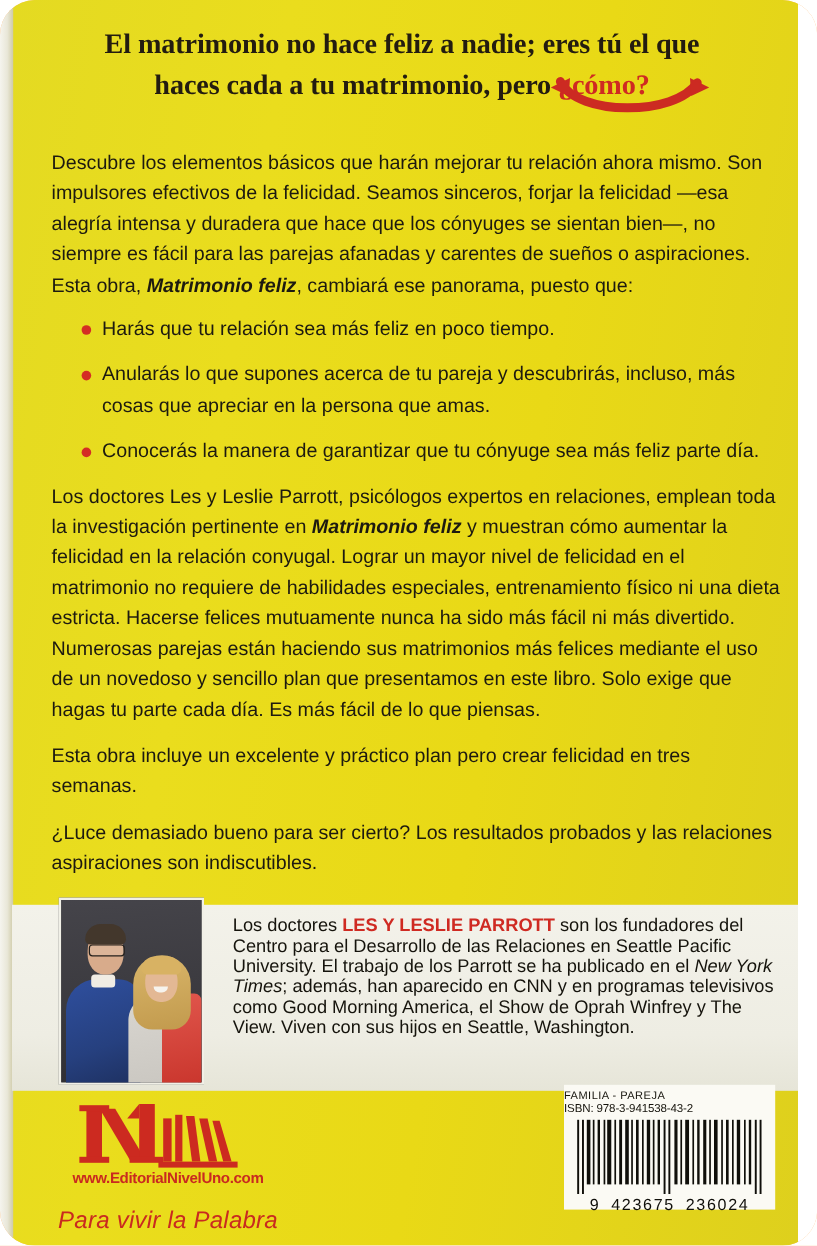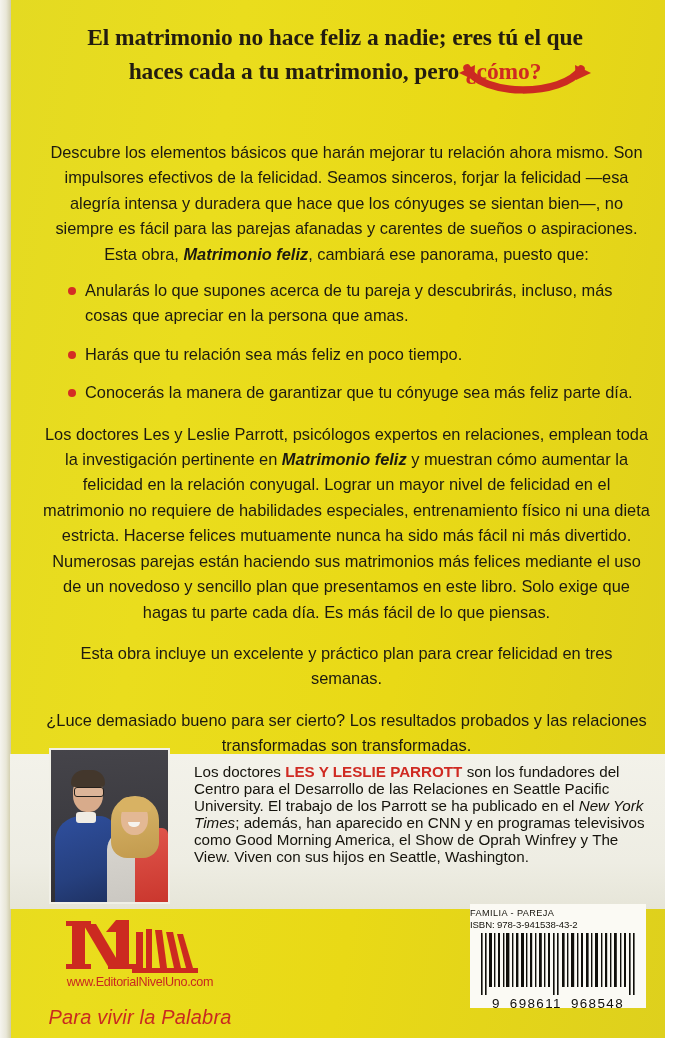--- a/index.html
+++ b/index.html
@@ -9,20 +9,21 @@
   }
   body {
     font-family: "Liberation Sans", sans-serif;
   }
   #cover {
     position: relative;
     width: 681px;
     height: 1038px;
     background: #fdba74;
     overflow: hidden;
+    border-radius: 29px;
   }
   
   .yellow-field {
     position: absolute;
     left: 10px;
     top: 0;
     width: 655px;
     height: 1038px;
     background: linear-gradient(100deg, #e4da22 0%, #eadd1d 28%, #e9d916 60%, #ded01d 100%);
   }
@@ -69,22 +70,21 @@
   .body-copy {
     position: absolute;
     left: 43px;
     top: 124px;
     width: 607px;
     color: #1d1a10;
     font-size: 16.4px;
     line-height: 25.4px;
   }
   .body-copy p {
-    margin: 16px 0 13px 0;
-    text-align: center;
+    margin: 0 0 13px 0;
   }
   .body-copy p.tight {
     margin-bottom: 11px;
   }
   .body-copy em.work {
     font-style: italic;
     font-weight: bold;
   }
   ul.benefits {
     list-style: none;
@@ -273,21 +273,21 @@
     left: 40px;
     top: 916px;
     width: 200px;
     text-align: center;
   }
   .logo-mark { display: block; margin: 0 auto; }
   .pub-url {
     margin-top: 1px;
     color: #c92a20;
     font-size: 12.6px;
-    font-weight: normal;
+    font-weight: bold;
     letter-spacing: -0.3px;
   }
   .pub-tag {
     margin-top: 17px;
     color: #c92a20;
     font-family: Liberation Sans, sans-serif;
     font-style: italic;
     font-size: 20px;
     letter-spacing: 0.2px;
   }
@@ -311,30 +311,30 @@
       <path d="M12 5 C 26 34, 108 34, 126 6" stroke="#cc2a22" stroke-width="7.5" fill="none" stroke-linecap="round"></path>
       <path d="M20 2 L 4 10 L 19 17 Z" fill="#cc2a22"></path>
       <path d="M120 2 L 136 10 L 121 17 Z" fill="#cc2a22"></path>
     </svg>
   </div>
 
   <div class="body-copy">
     <p class="tight"><span>Descubre los elementos básicos que harán mejorar tu relación ahora mismo. Son impulsores efectivos de la felicidad. Seamos sinceros, forjar la felicidad —esa alegría intensa y duradera que hace que los cónyuges se sientan bien—, no siempre es fácil para las parejas afanadas y carentes de sueños o aspiraciones. Esta obra, </span><em class="work">Matrimonio feliz</em><span>, cambiará ese panorama, puesto que:</span></p>
 
     <ul class="benefits">
+      <li>Harás que tu relación sea más feliz en poco tiempo.</li>
       <li>Anularás lo que supones acerca de tu pareja y descubrirás, incluso, más cosas que apreciar en la persona que amas.</li>
-      <li>Harás que tu relación sea más feliz en poco tiempo.</li>
       <li>Conocerás la manera de garantizar que tu cónyuge sea más feliz parte día.</li>
     </ul>
 
     <p><span>Los doctores Les y Leslie Parrott, psicólogos expertos en relaciones, emplean toda la investigación pertinente en </span><em class="work">Matrimonio feliz</em><span> y muestran cómo aumentar la felicidad en la relación conyugal. Lograr un mayor nivel de felicidad en el matrimonio no requiere de habilidades especiales, entrenamiento físico ni una dieta estricta. Hacerse felices mutuamente nunca ha sido más fácil ni más divertido. Numerosas parejas están haciendo sus matrimonios más felices mediante el uso de un novedoso y sencillo plan que presentamos en este libro. Solo exige que hagas tu parte cada día. Es más fácil de lo que piensas.</span></p>
 
-    <p>Esta obra incluye un excelente y práctico plan para crear felicidad en tres semanas.</p>
-
-    <p>¿Luce demasiado bueno para ser cierto? Los resultados probados y las relaciones transformadas son transformadas.</p>
+    <p>Esta obra incluye un excelente y práctico plan pero crear felicidad en tres semanas.</p>
+
+    <p>¿Luce demasiado bueno para ser cierto? Los resultados probados y las relaciones aspiraciones son indiscutibles.</p>
   </div>
 
   <div class="bio-band"></div>
 
   <div class="photo">
     <div class="bg"></div>
     <div class="p-man-body"></div>
     <div class="p-wom-body"></div>
     <div class="p-wom-jacket"></div>
     <div class="p-wom-hair-back"></div>
@@ -388,22 +388,22 @@
         <rect x="131" y="0" width="1.4" height="54"></rect>
           <rect x="135" y="0" width="2.8" height="54"></rect>
         <rect x="141" y="0" width="1.4" height="54"></rect>
           <rect x="145" y="0" width="2" height="54"></rect>
         <rect x="150" y="0" width="1.6" height="62"></rect>
           <rect x="154" y="0" width="1.6" height="62"></rect>
       </g>
     </svg>
     <div class="bc-digits">
       <span>9</span>
-      <span>698611</span>
-      <span>968548</span>
+      <span>423675</span>
+      <span>236024</span>
     </div>
   </div>
 
   <div class="publisher">
     <svg class="logo-mark" width="148" height="58" viewBox="0 0 148 58">
       <g fill="#cc2a20">
 
         <rect x="6" y="8" width="13" height="44"></rect>
         <rect x="0" y="48" width="25" height="5"></rect>
         <rect x="0" y="5" width="25" height="5"></rect>

